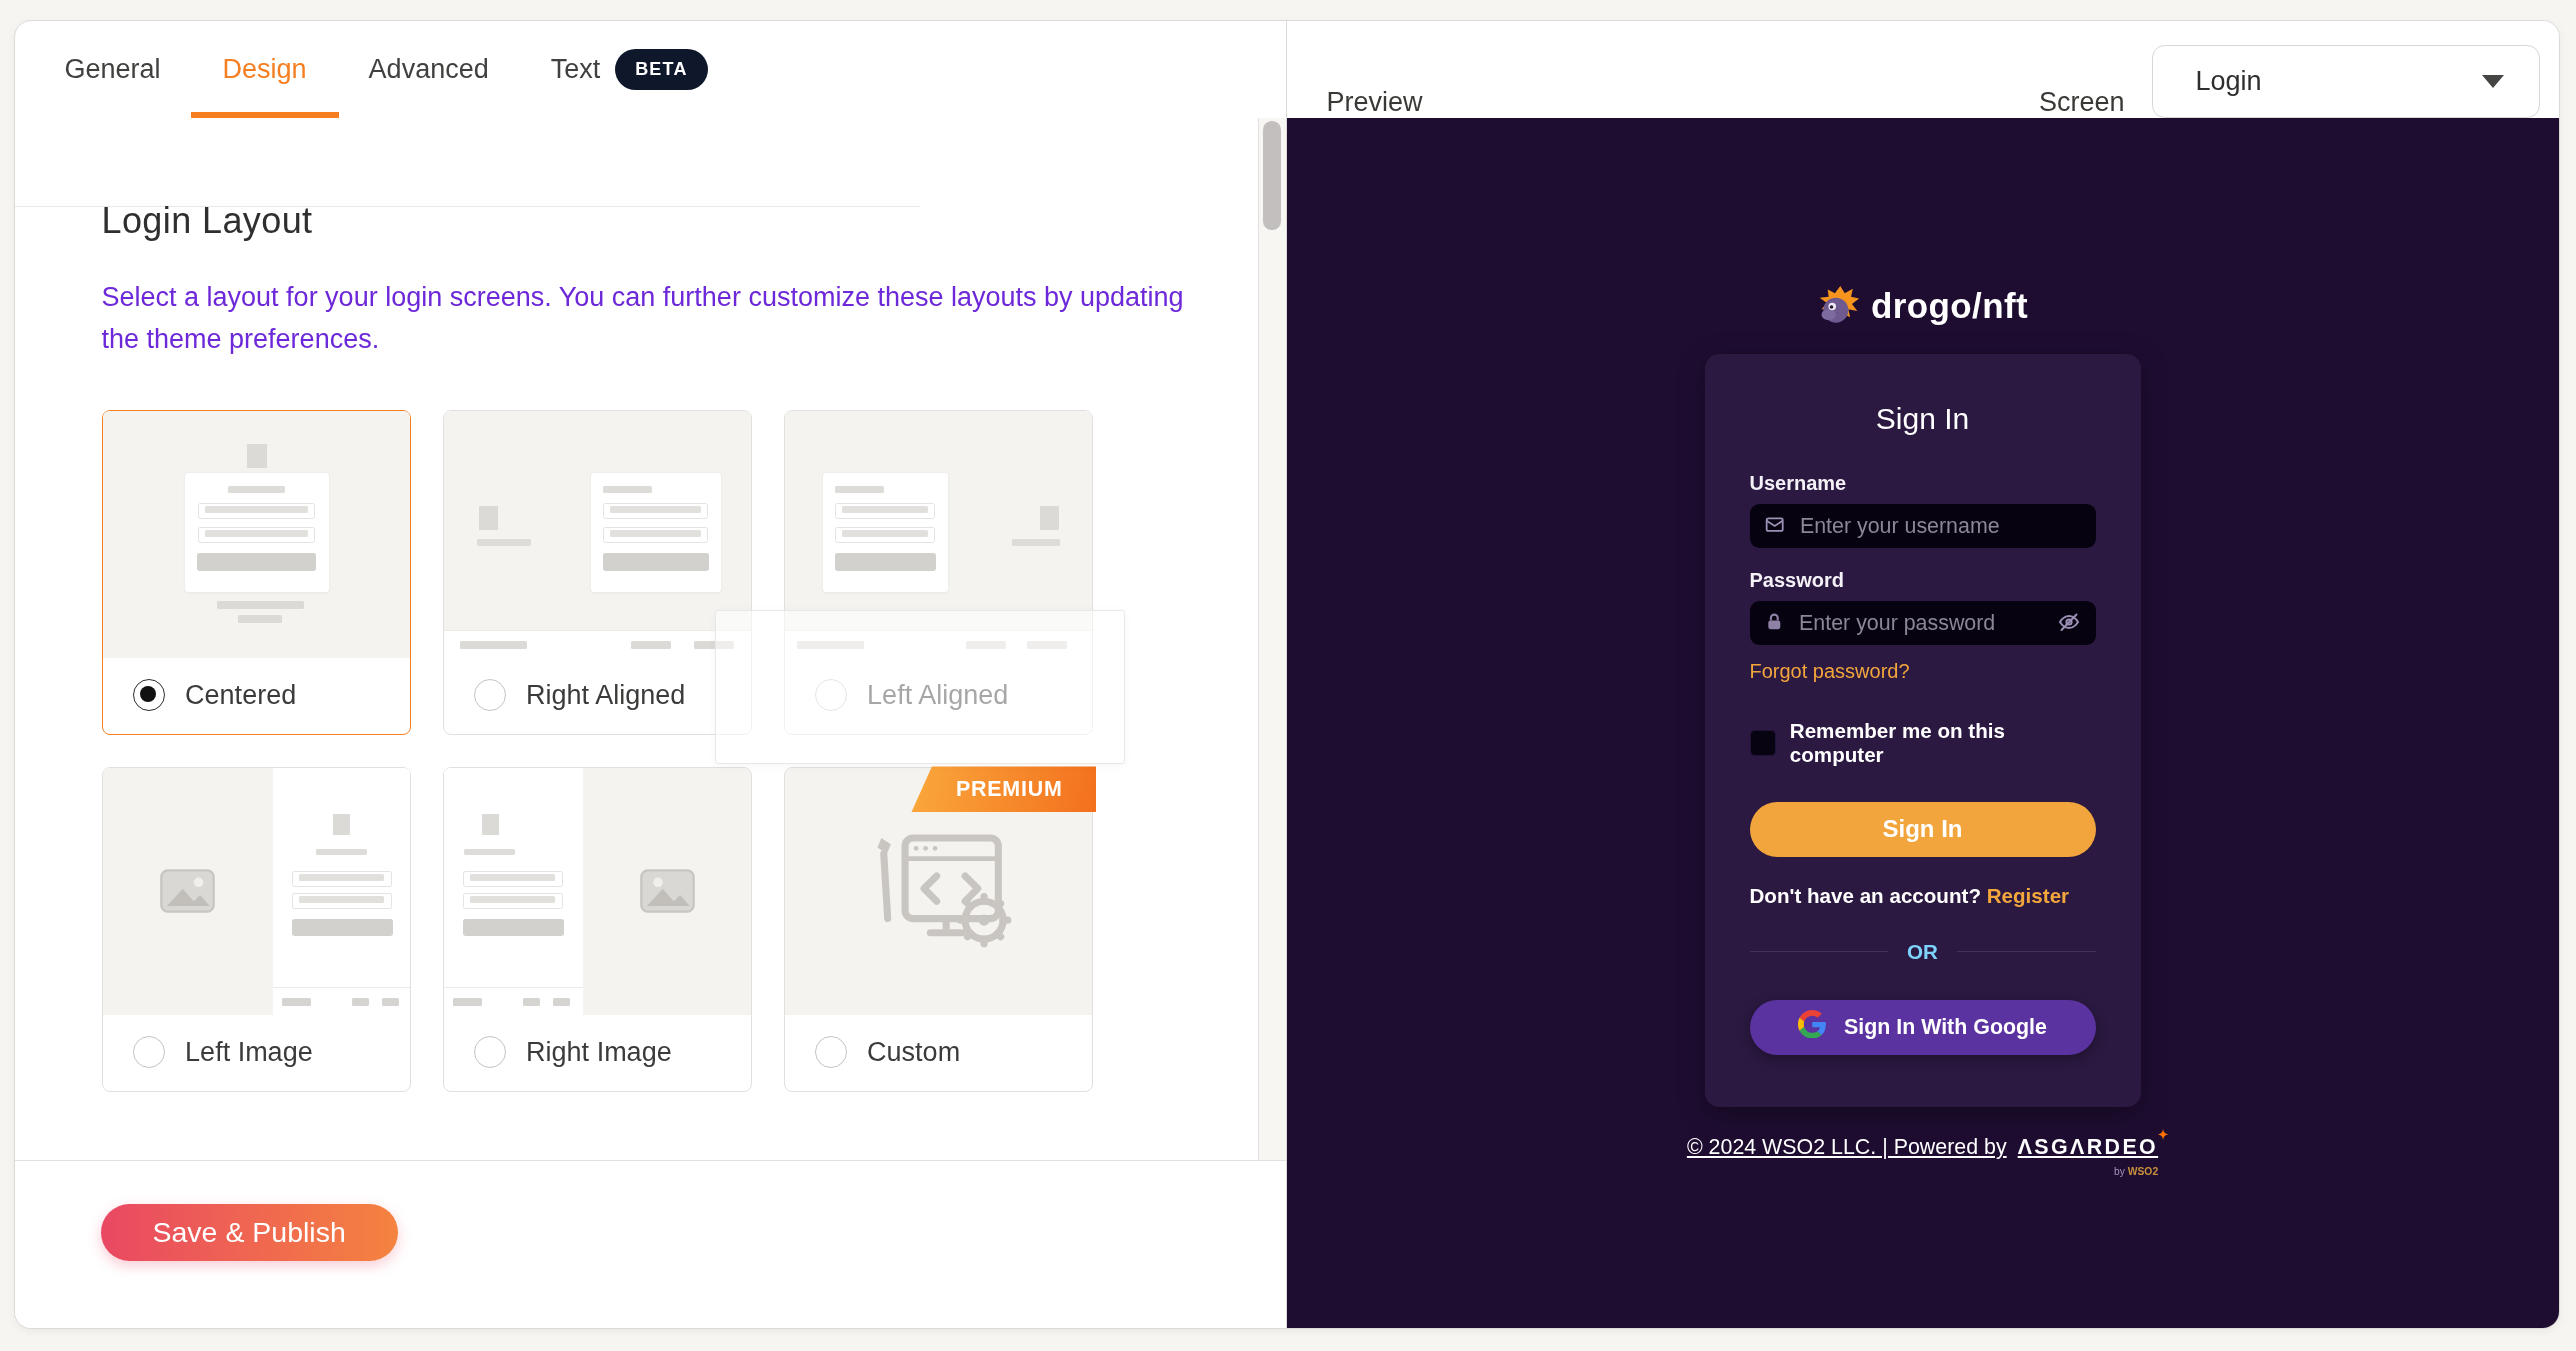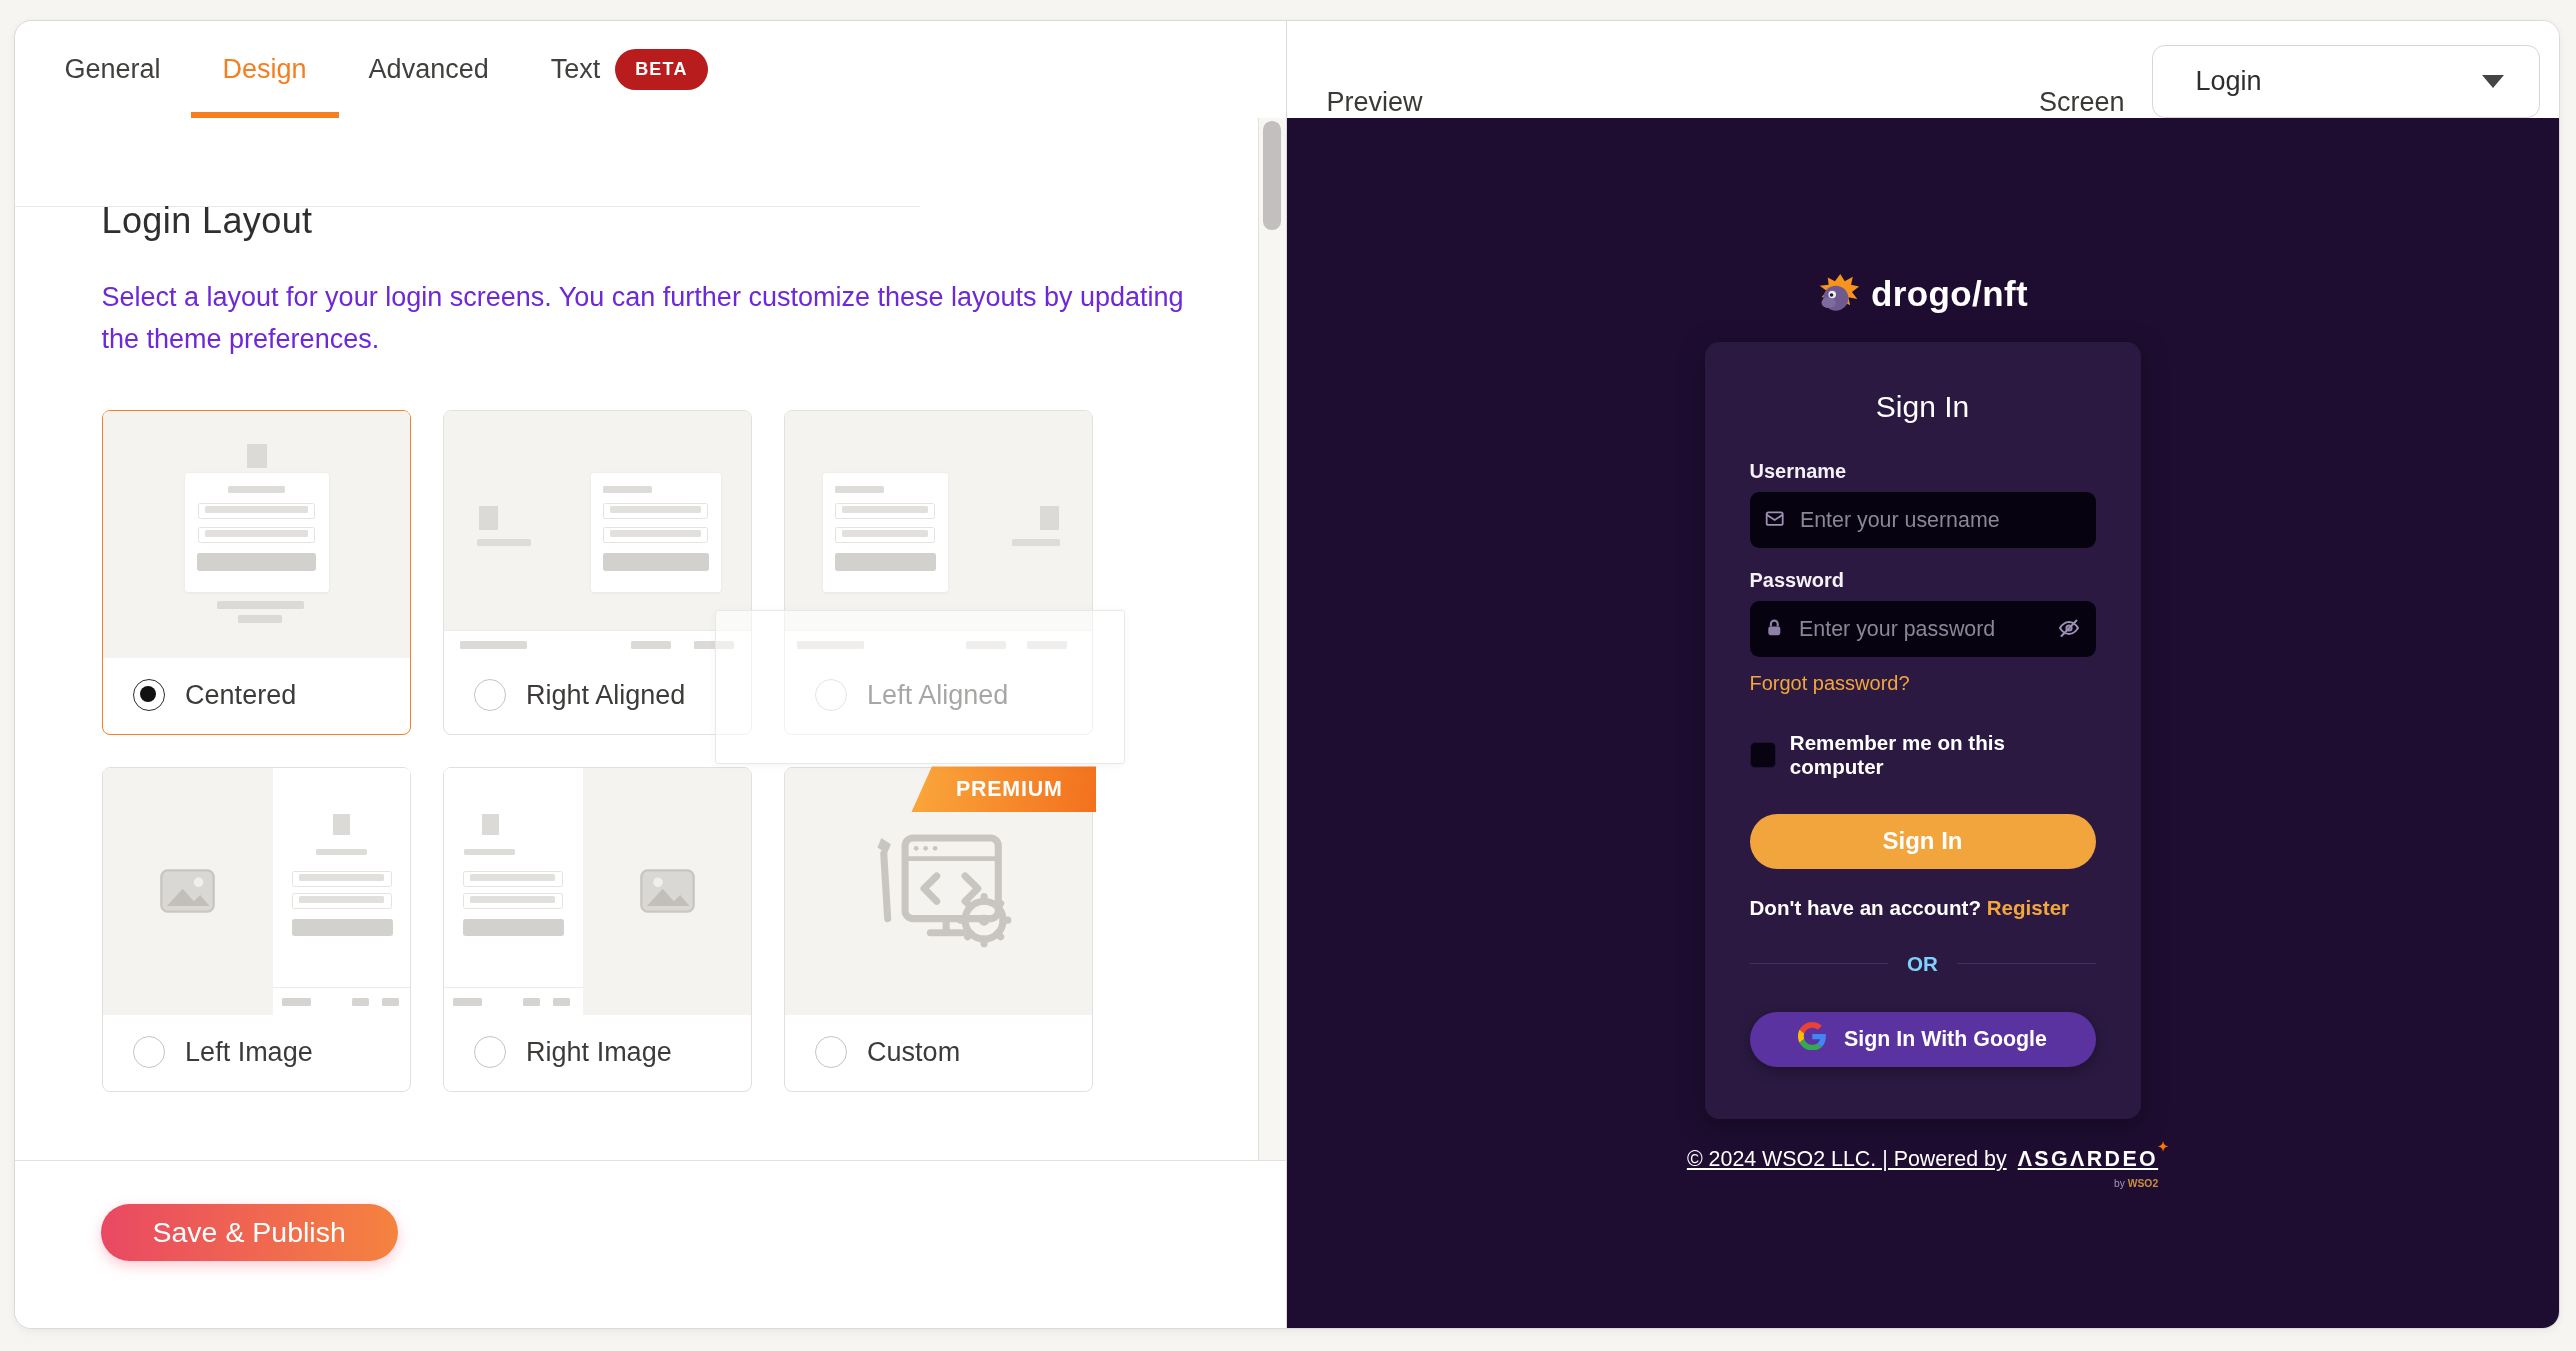--- a/index.html
+++ b/index.html
@@ -7,21 +7,21 @@
   .stage{position:relative;width:2576px;height:1351px;background:#f7f5f1;overflow:hidden;}
   .app-card{position:absolute;left:13.5px;top:20px;width:2544px;height:1307px;background:#fff;
     border:0.8px solid #dcdad7;border-radius:17.4px;overflow:hidden;box-shadow:0 2.4px 8px rgba(0,0,0,.05);}
   
   .left{position:absolute;left:0;top:0;width:1271px;height:100%;}
   .v-divider{position:absolute;left:1271px;top:0;bottom:0;width:0.8px;background:#dcdad7;z-index:9;}
   .left-header{height:97px;border-bottom:0.8px solid #e3e1de;display:flex;align-items:center;padding-left:50px;}
   .tab{position:relative;height:97px;display:flex;align-items:center;gap:14.3px;font-size:27px;color:#41403e;margin-right:62px;cursor:pointer;}
   .tab.active{color:#f57e20;}
   .tab.active::after{content:"";position:absolute;left:-32px;right:-32px;bottom:0;height:6.3px;background:#f57e20;}
-  .beta{background:#b91c1c;color:#fff;font-size:18px;letter-spacing:1.2px;padding:10.3px 20.6px;border-radius:791px;font-weight:700;}
+  .beta{background:#0f172a;color:#fff;font-size:18px;letter-spacing:1.2px;padding:10.3px 20.6px;border-radius:791px;font-weight:700;}
   .left-body{position:absolute;top:97px;left:0;width:1271px;bottom:167px;background:#fff;overflow:hidden;}
   .scrollbar{position:absolute;right:0;top:0;bottom:0;width:27px;background:#f7f6f3;border-left:0.8px solid #e2e0dd;}
   .scroll-thumb{position:absolute;top:3.2px;left:4.8px;width:17.4px;height:109px;background:#c3bfbf;border-radius:8.7px;}
   .h-divider{position:absolute;top:88px;left:0;width:905px;height:0.8px;background:#ebe9e6;}
   .section-heading{position:absolute;top:82px;left:87px;font-size:36px;color:#2f2f2f;font-weight:500;letter-spacing:0.4px;}
   .section-desc{position:absolute;top:158px;left:87px;width:1109px;font-size:27px;line-height:42px;color:#6d28d9;}
   .cards{position:absolute;top:292px;left:87px;display:grid;grid-template-columns:repeat(3,309px);gap:32px 32px;}
   .layout-card{position:relative;width:309px;height:325px;background:#fff;border:1.6px solid #e2e0dd;border-radius:8px;box-sizing:border-box;cursor:pointer;}
   .layout-card.selected{border-color:#f57e20;}
   .thumb{position:relative;height:247px;background:#f4f3f0;border-radius:6.3px 6.3px 0 0;overflow:hidden;}
@@ -60,21 +60,21 @@
   .screen-select{width:388px;height:73px;box-sizing:border-box;border:1.6px solid #d8d6d3;border-radius:12.7px;background:#fff;
     display:flex;align-items:center;justify-content:space-between;padding:0 35px 0 43px;font-size:27px;color:#2f2e2c;cursor:pointer;}
   .chevron{width:0;height:0;border-left:11px solid transparent;border-right:11px solid transparent;border-top:13.5px solid #454543;}
   .preview-body{position:absolute;top:97px;left:0;right:0;bottom:0;background:#1e0d31;
     display:flex;flex-direction:column;align-items:center;justify-content:center;}
   .brand-row{display:flex;align-items:flex-start;gap:11px;margin-bottom:22px;}
   .brand-text{color:#fff;font-size:35px;font-weight:700;letter-spacing:0.4px;}
   .login-card{width:436px;box-sizing:border-box;background:#2b1941;border-radius:14.3px;padding:43px 45px 52px;box-shadow:0 6.3px 27px rgba(0,0,0,.35);}
   .login-heading{text-align:center;color:#fff;font-size:30px;font-weight:500;margin:4.8px 0 36px;}
   .field-label{color:#f4f1f7;font-size:20px;font-weight:700;margin-bottom:9.5px;}
-  .inputbox{height:56px;background:#060210;border-radius:9.5px;display:flex;align-items:center;padding:0 14.3px;gap:12.7px;}
+  .inputbox{height:44px;background:#060210;border-radius:9.5px;display:flex;align-items:center;padding:0 14.3px;gap:12.7px;}
   .inputbox input{flex:1;min-width:0;background:transparent;border:none;outline:none;color:#ddd8e4;font-size:21.4px;font-family:"Liberation Sans",sans-serif;}
   .inputbox input::placeholder{color:#8c8696;}
   .mb26{margin-bottom:20.6px;}
   .forgot{display:inline-block;color:#f2a63c;font-size:20px;margin-top:14.3px;text-decoration:none;cursor:pointer;}
   .remember{display:flex;align-items:center;gap:14.3px;margin-top:36px;}
   .checkbox{width:24px;height:24px;background:#070310;border:0.8px solid #21123a;border-radius:4.8px;flex:none;cursor:pointer;}
   .remember-label{color:#fff;font-size:20.6px;font-weight:600;}
   .signin-btn{width:100%;height:55px;border-radius:28px;border:none;background:#f1a53c;color:#fff;font-size:24px;font-weight:600;
     font-family:"Liberation Sans",sans-serif;margin-top:35px;cursor:pointer;}
   .register{color:#fff;font-size:20.6px;font-weight:600;margin-top:27px;}

